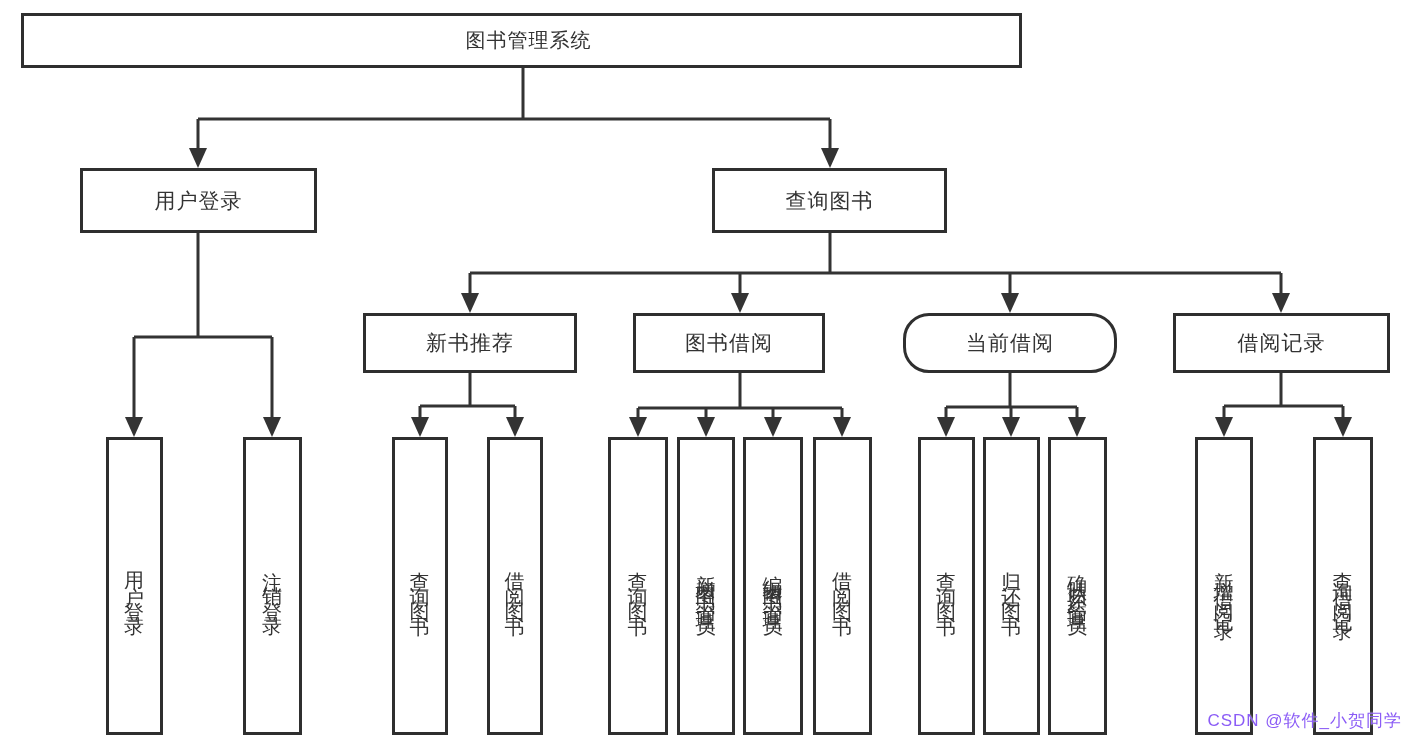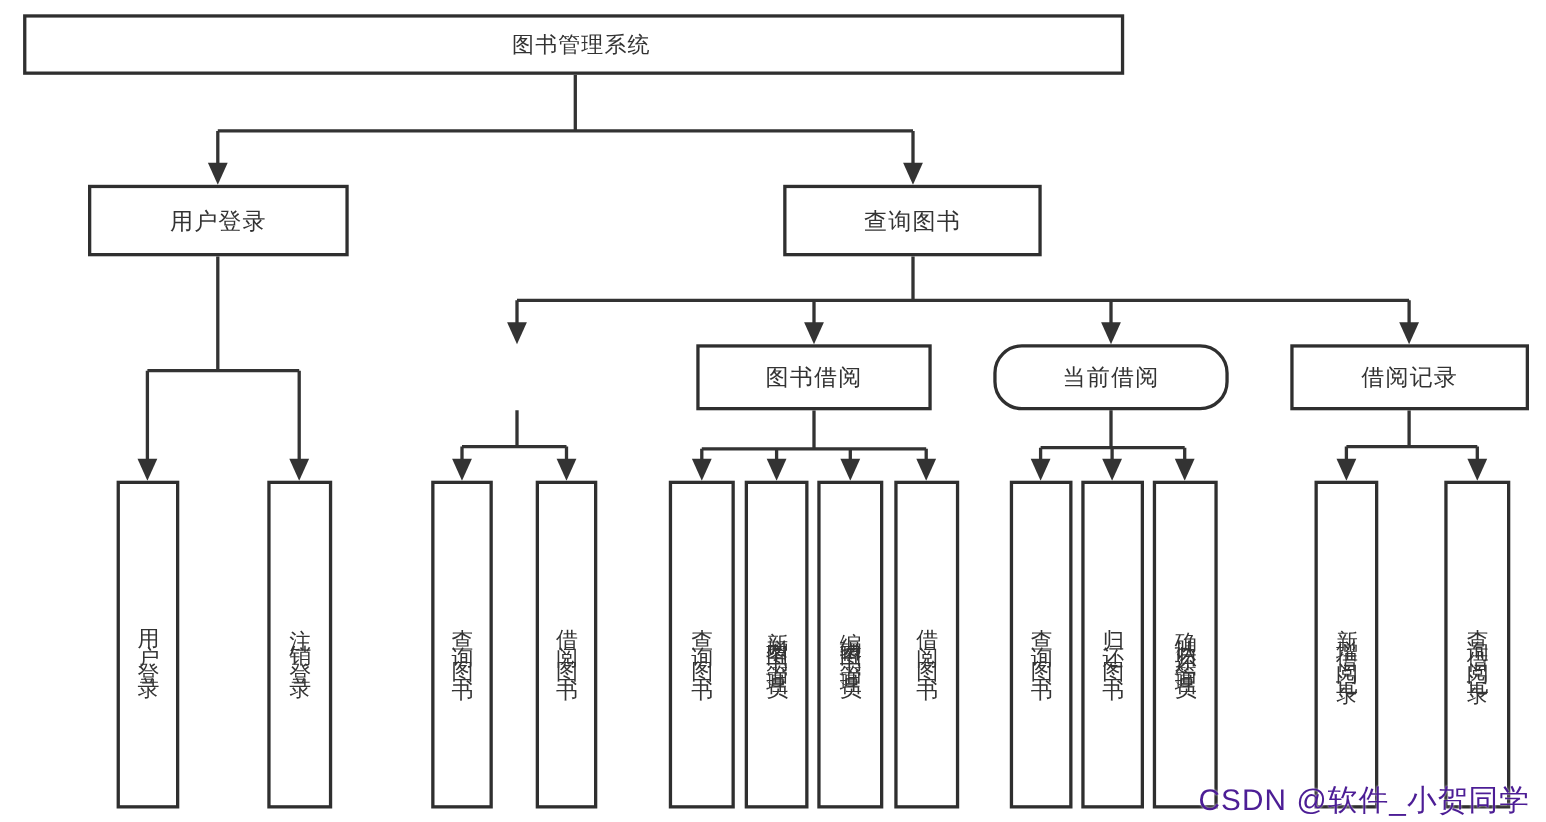--- a/index.html
+++ b/index.html
@@ -18,22 +18,22 @@
   .hlabel{font-size:21px;letter-spacing:1px;white-space:nowrap;}
   .root .hlabel{font-size:20px;}
   .leaf span{
     writing-mode:vertical-rl;text-orientation:mixed;
     font-size:20px;line-height:1;white-space:nowrap;
   }
   .ls15 span{letter-spacing:15px;}
   .ls10 span{letter-spacing:10px;}
   .ls6 span{letter-spacing:6px;}
   .watermark{
-    position:absolute;z-index:3;right:14px;top:709px;
-    font-size:27px;color:#4c1d95;text-shadow:0 0 2px #ffffff;
+    position:absolute;z-index:3;right:3px;top:709px;
+    font-size:17px;color:#8b5cf6;text-shadow:0 0 2px #ffffff;
     letter-spacing:1px;white-space:nowrap;
   }
 </style>
 </head>
 <body>
 
 <div class="stage">
 
   <svg class="wires" width="1405" height="747" viewBox="0 0 1405 747">
     <path class="wire" d="M523 68 V119 M198 119 H830 M198 119 V152 M830 119 V152"></path>
@@ -68,21 +68,24 @@
     <span class="hlabel">图书管理系统</span>
   </div>
 
   <div class="box" style="left:80px;top:168px;width:237px;height:65px;">
     <span class="hlabel">用户登录</span>
   </div>
   <div class="box" style="left:712px;top:168px;width:235px;height:65px;">
     <span class="hlabel">查询图书</span>
   </div>
 
-  <div class="box" style="left:633px;top:313px;width:214px;height:60px;">
+  <div class="box" style="left:363px;top:313px;width:214px;height:60px;">
+    <span class="hlabel">新书推荐</span>
+  </div>
+  <div class="box" style="left:633px;top:313px;width:192px;height:60px;">
     <span class="hlabel">图书借阅</span>
   </div>
   <div class="box" style="left:903px;top:313px;width:214px;height:60px;border-radius:26px;">
     <span class="hlabel">当前借阅</span>
   </div>
   <div class="box" style="left:1173px;top:313px;width:217px;height:60px;">
     <span class="hlabel">借阅记录</span>
   </div>
 
   <div class="box leaf ls15" style="left:106px;top:437px;width:57px;height:298px;">

